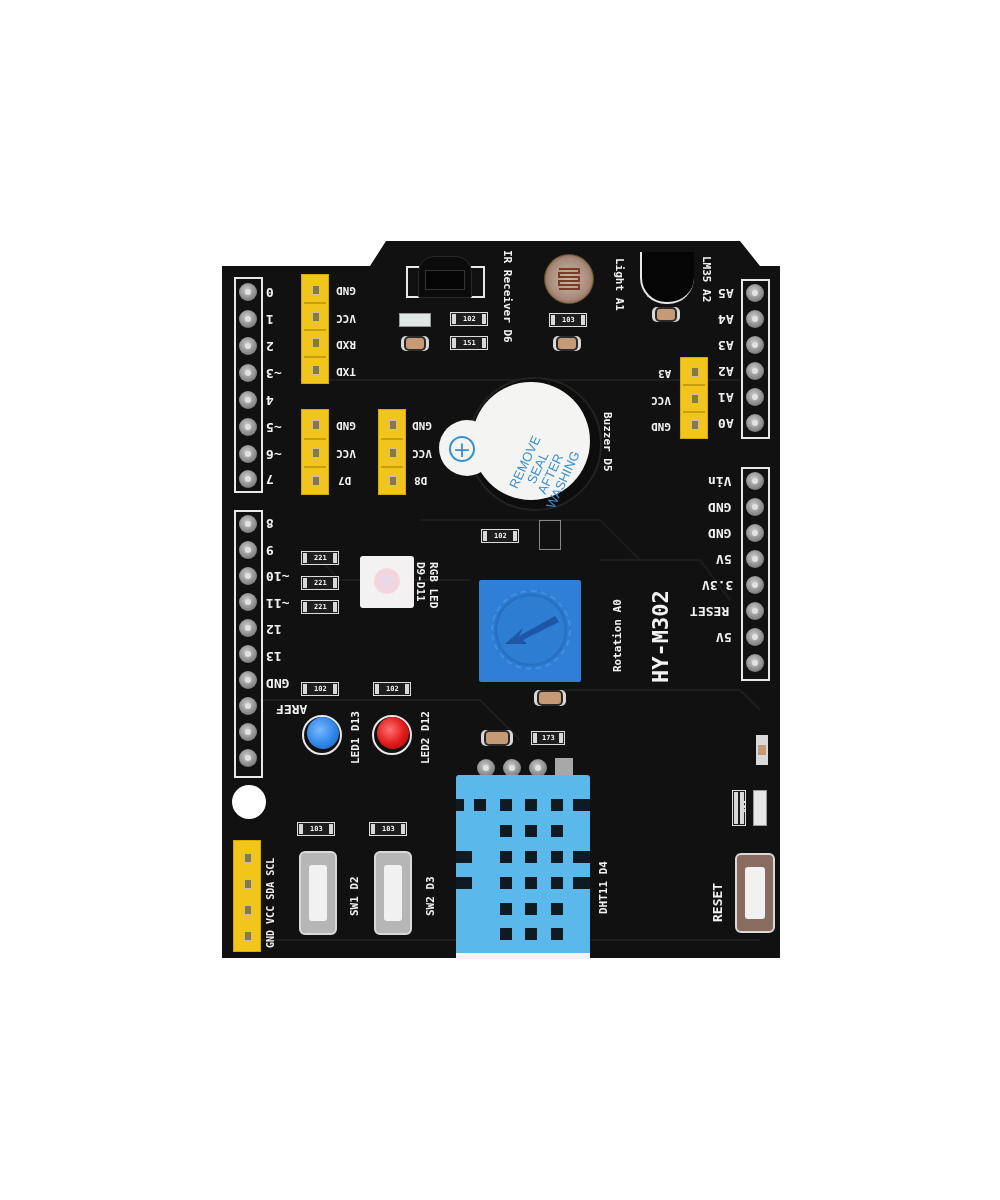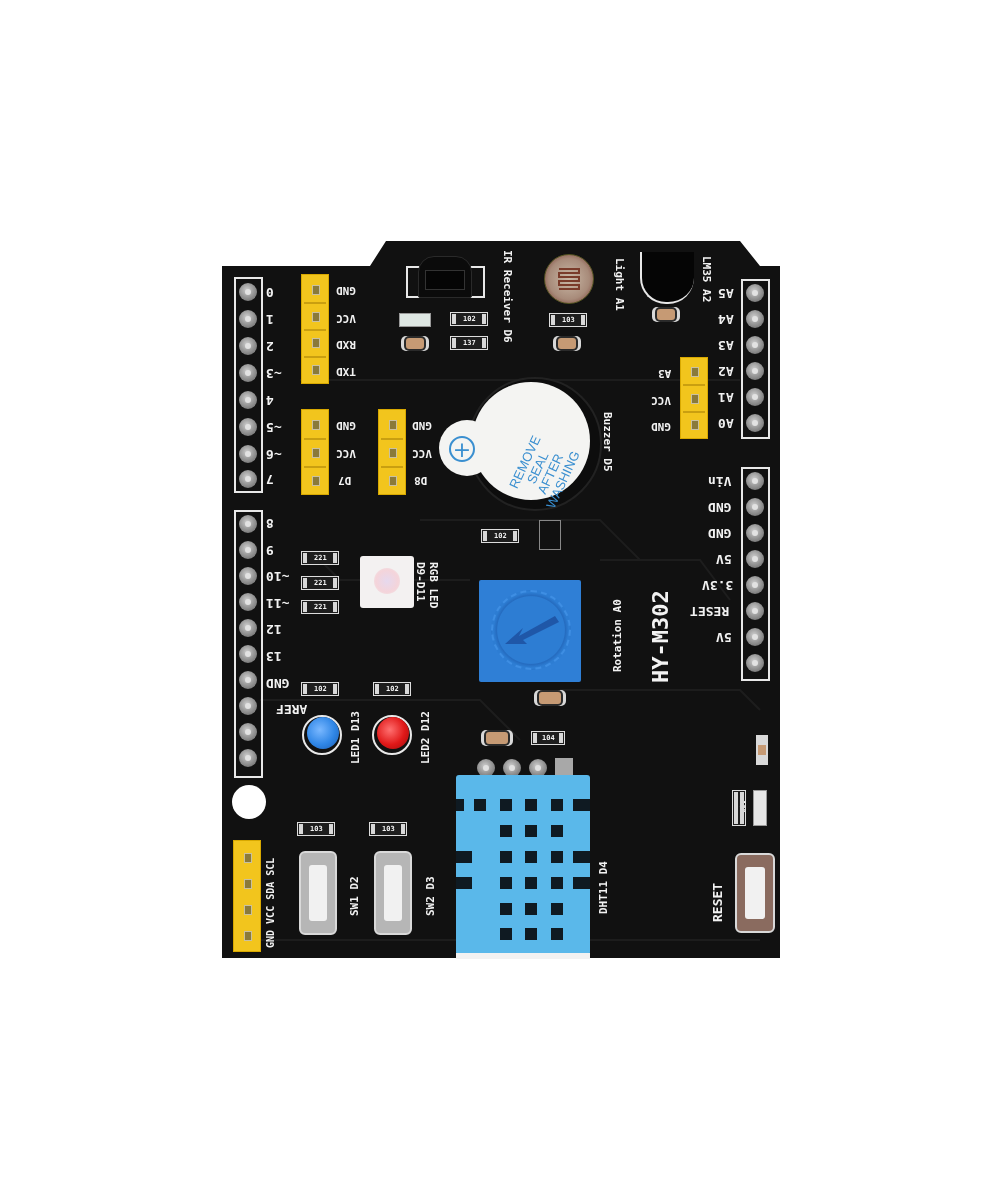--- a/index.html
+++ b/index.html
@@ -181,21 +181,21 @@
 <div class="abs" style="left:406px;top:266px;width:79px;height:32px;border:2px solid #e8e8e8;box-sizing:border-box;"></div>
 <div class="abs" style="left:418px;top:256px;width:52px;height:40px;background:#0b0b0b;border-radius:16px 16px 2px 2px;border:1px solid #2a2a2a;"></div>
 <div class="abs" style="left:425px;top:270px;width:38px;height:18px;background:#050505;border:1px solid #333;"></div>
 <div class="silk abs" style="left:500px;top:250px;font-size:11px;transform:rotate(90deg);transform-origin:left top;left:513px;">IR Receiver D6</div>
 <div class="abs" style="left:399px;top:313px;width:30px;height:12px;background:#dfe8e4;border:1px solid #999;"></div>
 <div class="smd" style="left:450px;top:312px;width:38px;height:14px;">
     <span class="silk abs" style="font-size:7px;left:12px;top:3px;">102</span>
   </div>
 <div class="cap" style="left:406px;top:338px;width:18px;height:11px;"></div>
 <div class="smd" style="left:450px;top:336px;width:38px;height:14px;">
-    <span class="silk abs" style="font-size:7px;left:12px;top:3px;">137</span>
+    <span class="silk abs" style="font-size:7px;left:12px;top:3px;">151</span>
   </div>
 
 <div class="abs" style="left:544px;top:254px;width:48px;height:48px;border-radius:50%;background:radial-gradient(circle,#c9b8a6 0%,#a88b7a 60%,#6b2a24 100%);border:1px solid #552;">
   <svg width="48" height="48">
       <path d="M14,14 L34,14 L34,18 L14,18 L14,22 L34,22 L34,26 L14,26 L14,30 L34,30 L34,34 L14,34" stroke="#7a3b2a" stroke-width="2" fill="none"></path>
     </svg>
 </div>
 <div class="silk abs" style="left:625px;top:258px;font-size:11px;transform:rotate(90deg);transform-origin:left top;">Light A1</div>
 <div class="smd" style="left:549px;top:313px;width:38px;height:14px;">
     <span class="silk abs" style="font-size:7px;left:12px;top:3px;">103</span>
@@ -274,21 +274,21 @@
     <div class="inner"></div>
   </div>
 <div class="silk abs" style="left:349px;top:916px;font-size:11px;transform:rotate(-90deg);transform-origin:left top;">SW1 D2</div>
 <div class="tact" style="left:374px;top:851px;width:38px;height:84px;">
     <div class="inner"></div>
   </div>
 <div class="silk abs" style="left:425px;top:916px;font-size:11px;transform:rotate(-90deg);transform-origin:left top;">SW2 D3</div>
 
 <div class="cap" style="left:486px;top:732px;width:22px;height:12px;"></div>
 <div class="smd" style="left:531px;top:731px;width:34px;height:14px;">
-    <span class="silk abs" style="font-size:7px;left:10px;top:3px;">104</span>
+    <span class="silk abs" style="font-size:7px;left:10px;top:3px;">173</span>
   </div>
 <div class="pin" style="left:477px;top:759px;"></div>
 <div class="pin" style="left:503px;top:759px;"></div>
 <div class="pin" style="left:529px;top:759px;"></div>
 <div class="abs" style="left:555px;top:758px;width:18px;height:18px;background:#a8a8a8;"></div>
 <div class="abs" style="left:456px;top:775px;width:134px;height:180px;background:#5ab8ea;border-radius:3px;">
   <svg width="134" height="180">
     <g fill="#0f1a22">
       <rect x="18" y="24" width="12" height="12"></rect>
         <rect x="44" y="24" width="12" height="12"></rect>

